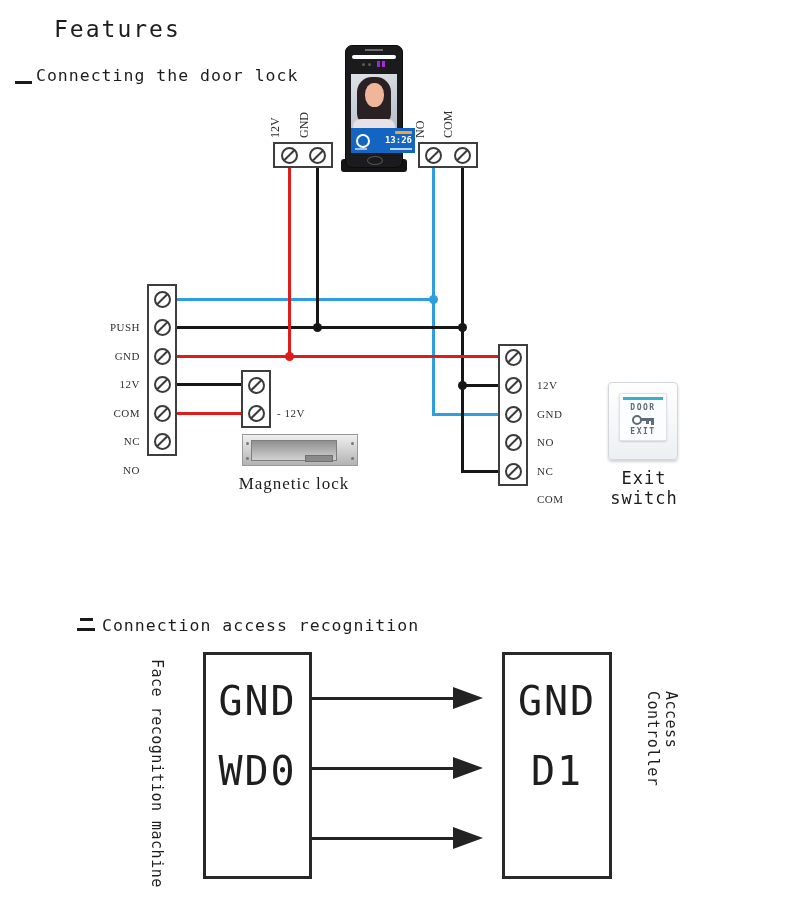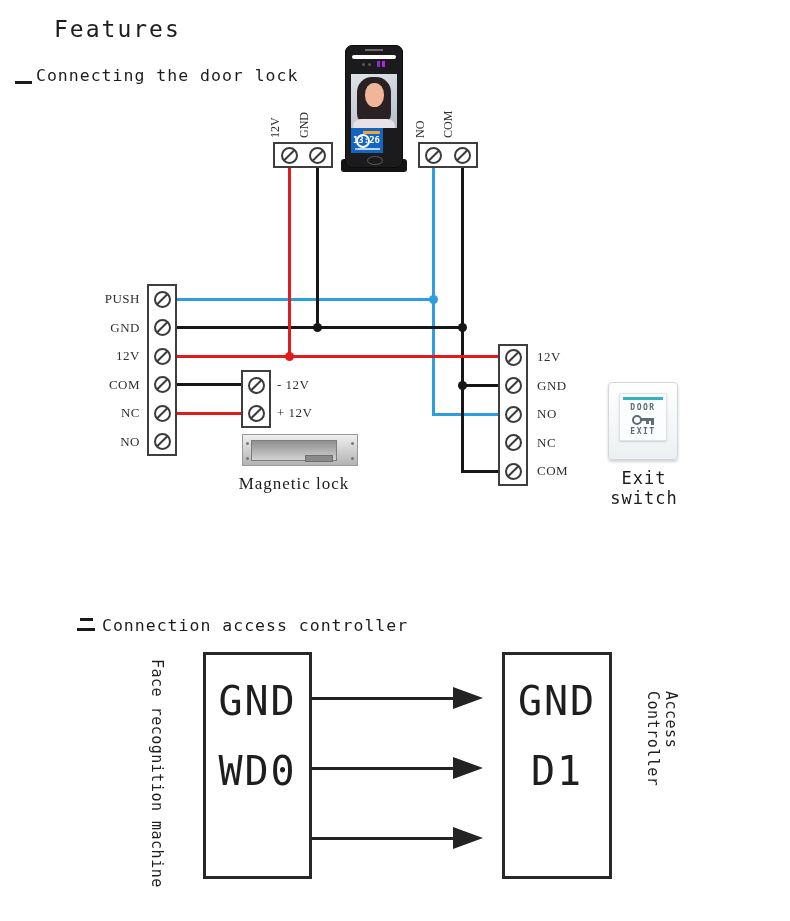--- a/index.html
+++ b/index.html
@@ -16,22 +16,22 @@
   .screw:after{content:"";position:absolute;left:50%;top:-1px;bottom:-1px;width:2px;background:#3b3b3b;
                transform:translateX(-50%) rotate(45deg);}
   
   .wire{position:absolute;}
   .wh{height:3px;} .wv{width:3px;}
   .w-red{background:var(--wire-red,#e01b1b);}
   .w-blue{background:var(--wire-blue,#2f9ede);}
   .w-black{background:var(--wire-black,#161616);}
   .dot{position:absolute;width:9px;height:9px;border-radius:50%;}
   
-  .pl{position:absolute;font-family:"Liberation Serif","DejaVu Serif",serif;font-size:13px;
-      color:#2f2f2f;letter-spacing:.5px;line-height:16px;white-space:nowrap;}
+  .pl{position:absolute;font-family:"Liberation Serif","DejaVu Serif",serif;font-size:11px;
+      color:#2f2f2f;letter-spacing:.5px;line-height:16px;white-space:nowrap;margin-top:28px;}
   .rl{position:absolute;font-family:"Liberation Serif","DejaVu Serif",serif;font-size:12px;color:#2f2f2f;
       height:14px;line-height:14px;white-space:nowrap;transform-origin:left bottom;transform:rotate(-90deg);}
   .cap{position:absolute;font-size:17px;letter-spacing:1px;text-align:center;}
   
   .device{position:absolute;left:345px;top:45px;width:58px;height:123px;background:#1b1b1d;
           border:1px solid #0b0b0b;border-radius:7px;box-sizing:border-box;}
   .dev-base{position:absolute;left:341px;top:159px;width:66px;height:13px;background:#141414;border-radius:3px;}
   
   .plate{position:absolute;left:608px;top:382px;width:68px;height:76px;border-radius:4px;
          background:linear-gradient(180deg,#ffffff,#edf0f2);border:1px solid #d2d7db;
@@ -93,21 +93,21 @@
     <div class="abs" style="left:6px;top:9px;right:6px;height:4px;background:#fff;border-radius:2px;"></div>
     <div class="abs" style="left:16px;top:17px;width:3px;height:3px;border-radius:50%;background:#5a5a5a;"></div>
     <div class="abs" style="left:22px;top:17px;width:3px;height:3px;border-radius:50%;background:#5a5a5a;"></div>
     <div class="abs" style="left:31px;top:15px;width:3px;height:6px;background:#8a2be2;"></div>
     <div class="abs" style="left:36px;top:15px;width:3px;height:6px;background:#b026d8;"></div>
     <div class="abs" style="left:5px;top:28px;width:46px;height:54px;background:linear-gradient(160deg,#dfe3e8,#b6bec8);overflow:hidden;">
       <div class="abs" style="left:6px;top:3px;width:34px;height:47px;border-radius:15px 15px 10px 10px;background:#2a2125;"></div>
       <div class="abs" style="left:14px;top:9px;width:19px;height:24px;border-radius:48%;background:#efb69a;"></div>
       <div class="abs" style="left:2px;bottom:-3px;width:42px;height:12px;border-radius:8px 8px 0 0;background:#e8e2e6;"></div>
     </div>
-    <div class="abs" style="left:5px;top:82px;width:32px;height:25px;background:#1464c2;">
+    <div class="abs" style="left:5px;top:82px;width:64px;height:25px;background:#1464c2;">
       <div class="abs" style="left:5px;top:6px;width:10px;height:10px;border:2px solid #fff;border-radius:50%;"></div>
       <div class="abs" style="left:4px;bottom:3px;width:12px;height:2px;background:#9cc0ea;"></div>
       <div class="abs" style="right:3px;top:3px;width:17px;height:3px;background:#f0a43c;border-radius:1px;"></div>
       <div class="abs" style="right:3px;top:7px;font-size:9px;font-weight:bold;color:#fff;">13:26</div>
       <div class="abs" style="right:3px;bottom:3px;width:22px;height:2px;background:#bcd6f2;"></div>
     </div>
     <div class="abs" style="left:21px;top:110px;width:14px;height:7px;border:1px solid #555;border-radius:50%;"></div>
   </div>
 
   <div class="block" style="left:273px;top:142px;width:60px;height:26px;">
@@ -182,21 +182,21 @@
       <div class="etext" style="top:33px;">EXIT</div>
     </div>
   </div>
   <div class="cap" style="left:594px;top:468px;width:100px;">Exit switch</div>
 </div>
 
 <div class="abs" style="left:77px;top:618px;width:18px;height:14px;">
   <div class="bar" style="left:2.5px;top:0;width:13px;height:2.5px;"></div>
   <div class="bar" style="left:0;top:10px;width:18px;height:3px;"></div>
 </div>
-<div class="abs h2" style="left:102px;top:616px;">Connection access controller</div>
+<div class="abs h2" style="left:102px;top:616px;">Connection access recognition</div>
 
 <div>
   <div class="vtext" style="left:148px;top:659px;height:236px;">Face recognition machine</div>
 
   <div class="bigbox" style="left:203px;top:652px;width:109px;height:227px;">
     <div class="bigrow">GND</div>
     <div class="bigrow">WD0</div>
   </div>
 
   <div class="arrow-shaft" style="left:312px;top:696.5px;width:143px;"></div>

